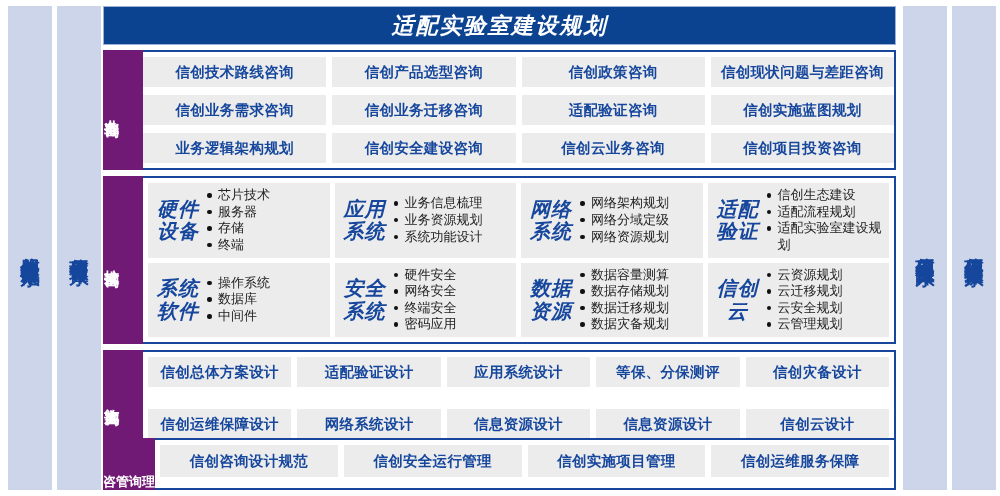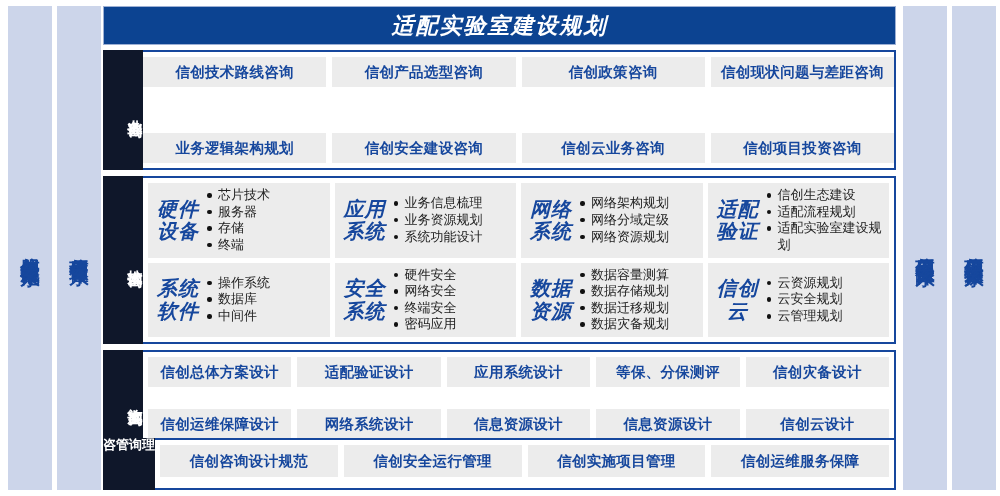--- a/index.html
+++ b/index.html
@@ -43,26 +43,26 @@
     letter-spacing:2px;
   }
 
   
   .section{
     position:absolute;left:103px;width:793px;
     box-sizing:border-box;
     display:flex;
   }
   .sec-label{
-    background:#0f172a;
+    background:#701a75;
     color:#ffffff;
     font-weight:bold;
     font-size:15px;
     flex:0 0 40px;
-    display:flex;align-items:flex-start;justify-content:center;
+    display:flex;align-items:flex-end;justify-content:center;
     writing-mode:vertical-rl;text-orientation:upright;
     line-height:1.12;
     letter-spacing:1px;
   }
   .sec-label.two-col{
     writing-mode:horizontal-tb;
     font-size:13px;
     line-height:1.15;
     text-align:center;
     letter-spacing:0;
@@ -173,20 +173,26 @@
   <div class="section" id="sec-business">
     <div class="sec-label">业务咨询</div>
     <div class="sec-body">
       <div class="pill-row">
         <div class="pill">信创技术路线咨询</div>
         <div class="pill">信创产品选型咨询</div>
         <div class="pill">信创政策咨询</div>
         <div class="pill">信创现状问题与差距咨询</div>
       </div>
       <div class="pill-row">
+        <div class="pill">信创业务需求咨询</div>
+        <div class="pill">信创业务迁移咨询</div>
+        <div class="pill">适配验证咨询</div>
+        <div class="pill">信创实施蓝图规划</div>
+      </div>
+      <div class="pill-row">
         <div class="pill">业务逻辑架构规划</div>
         <div class="pill">信创安全建设咨询</div>
         <div class="pill">信创云业务咨询</div>
         <div class="pill">信创项目投资咨询</div>
       </div>
     </div>
   </div>
 
   <div class="section" id="sec-tech">
     <div class="sec-label">技术咨询</div>
@@ -280,20 +286,21 @@
           </ul>
         </div>
 
         <div class="tech-card">
           <div class="tech-name">
             <span>信创</span>
             <span>云</span>
           </div>
           <ul class="tech-list">
             <li>云资源规划</li>
+            <li>云迁移规划</li>
             <li>云安全规划</li>
             <li>云管理规划</li>
           </ul>
         </div>
 
       </div>
     </div>
   </div>
 
   <div class="section" id="sec-implement">

